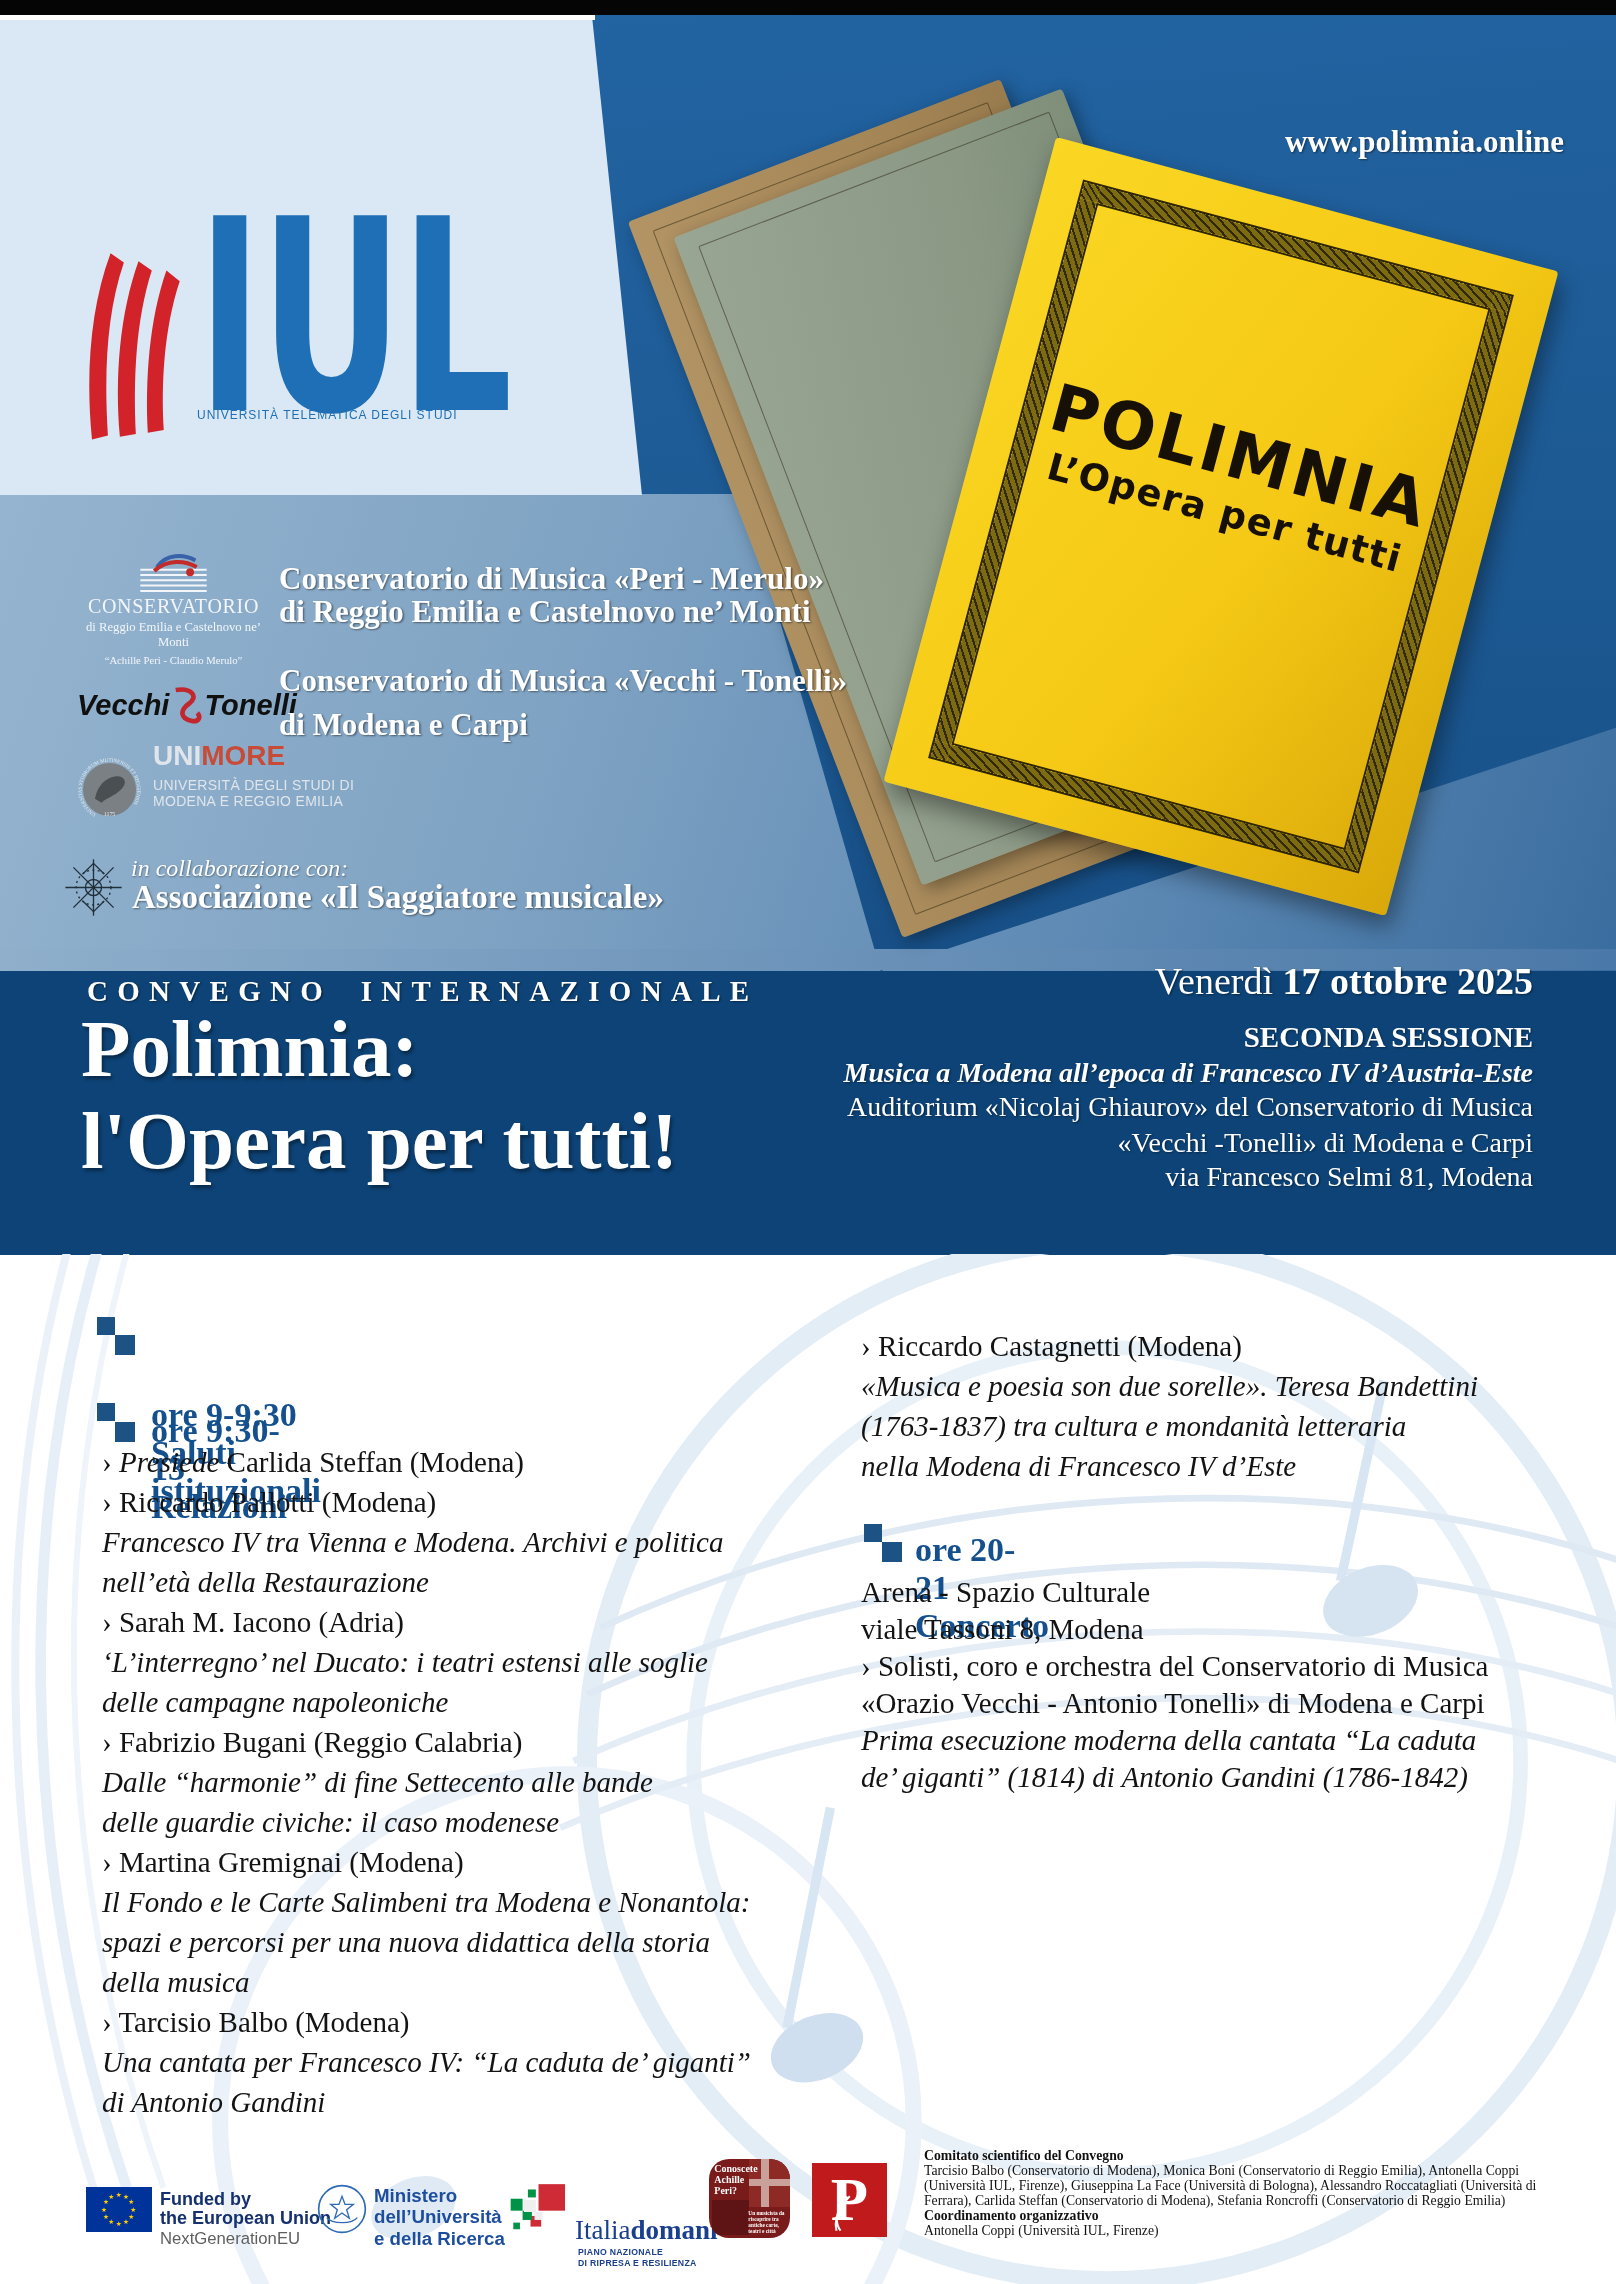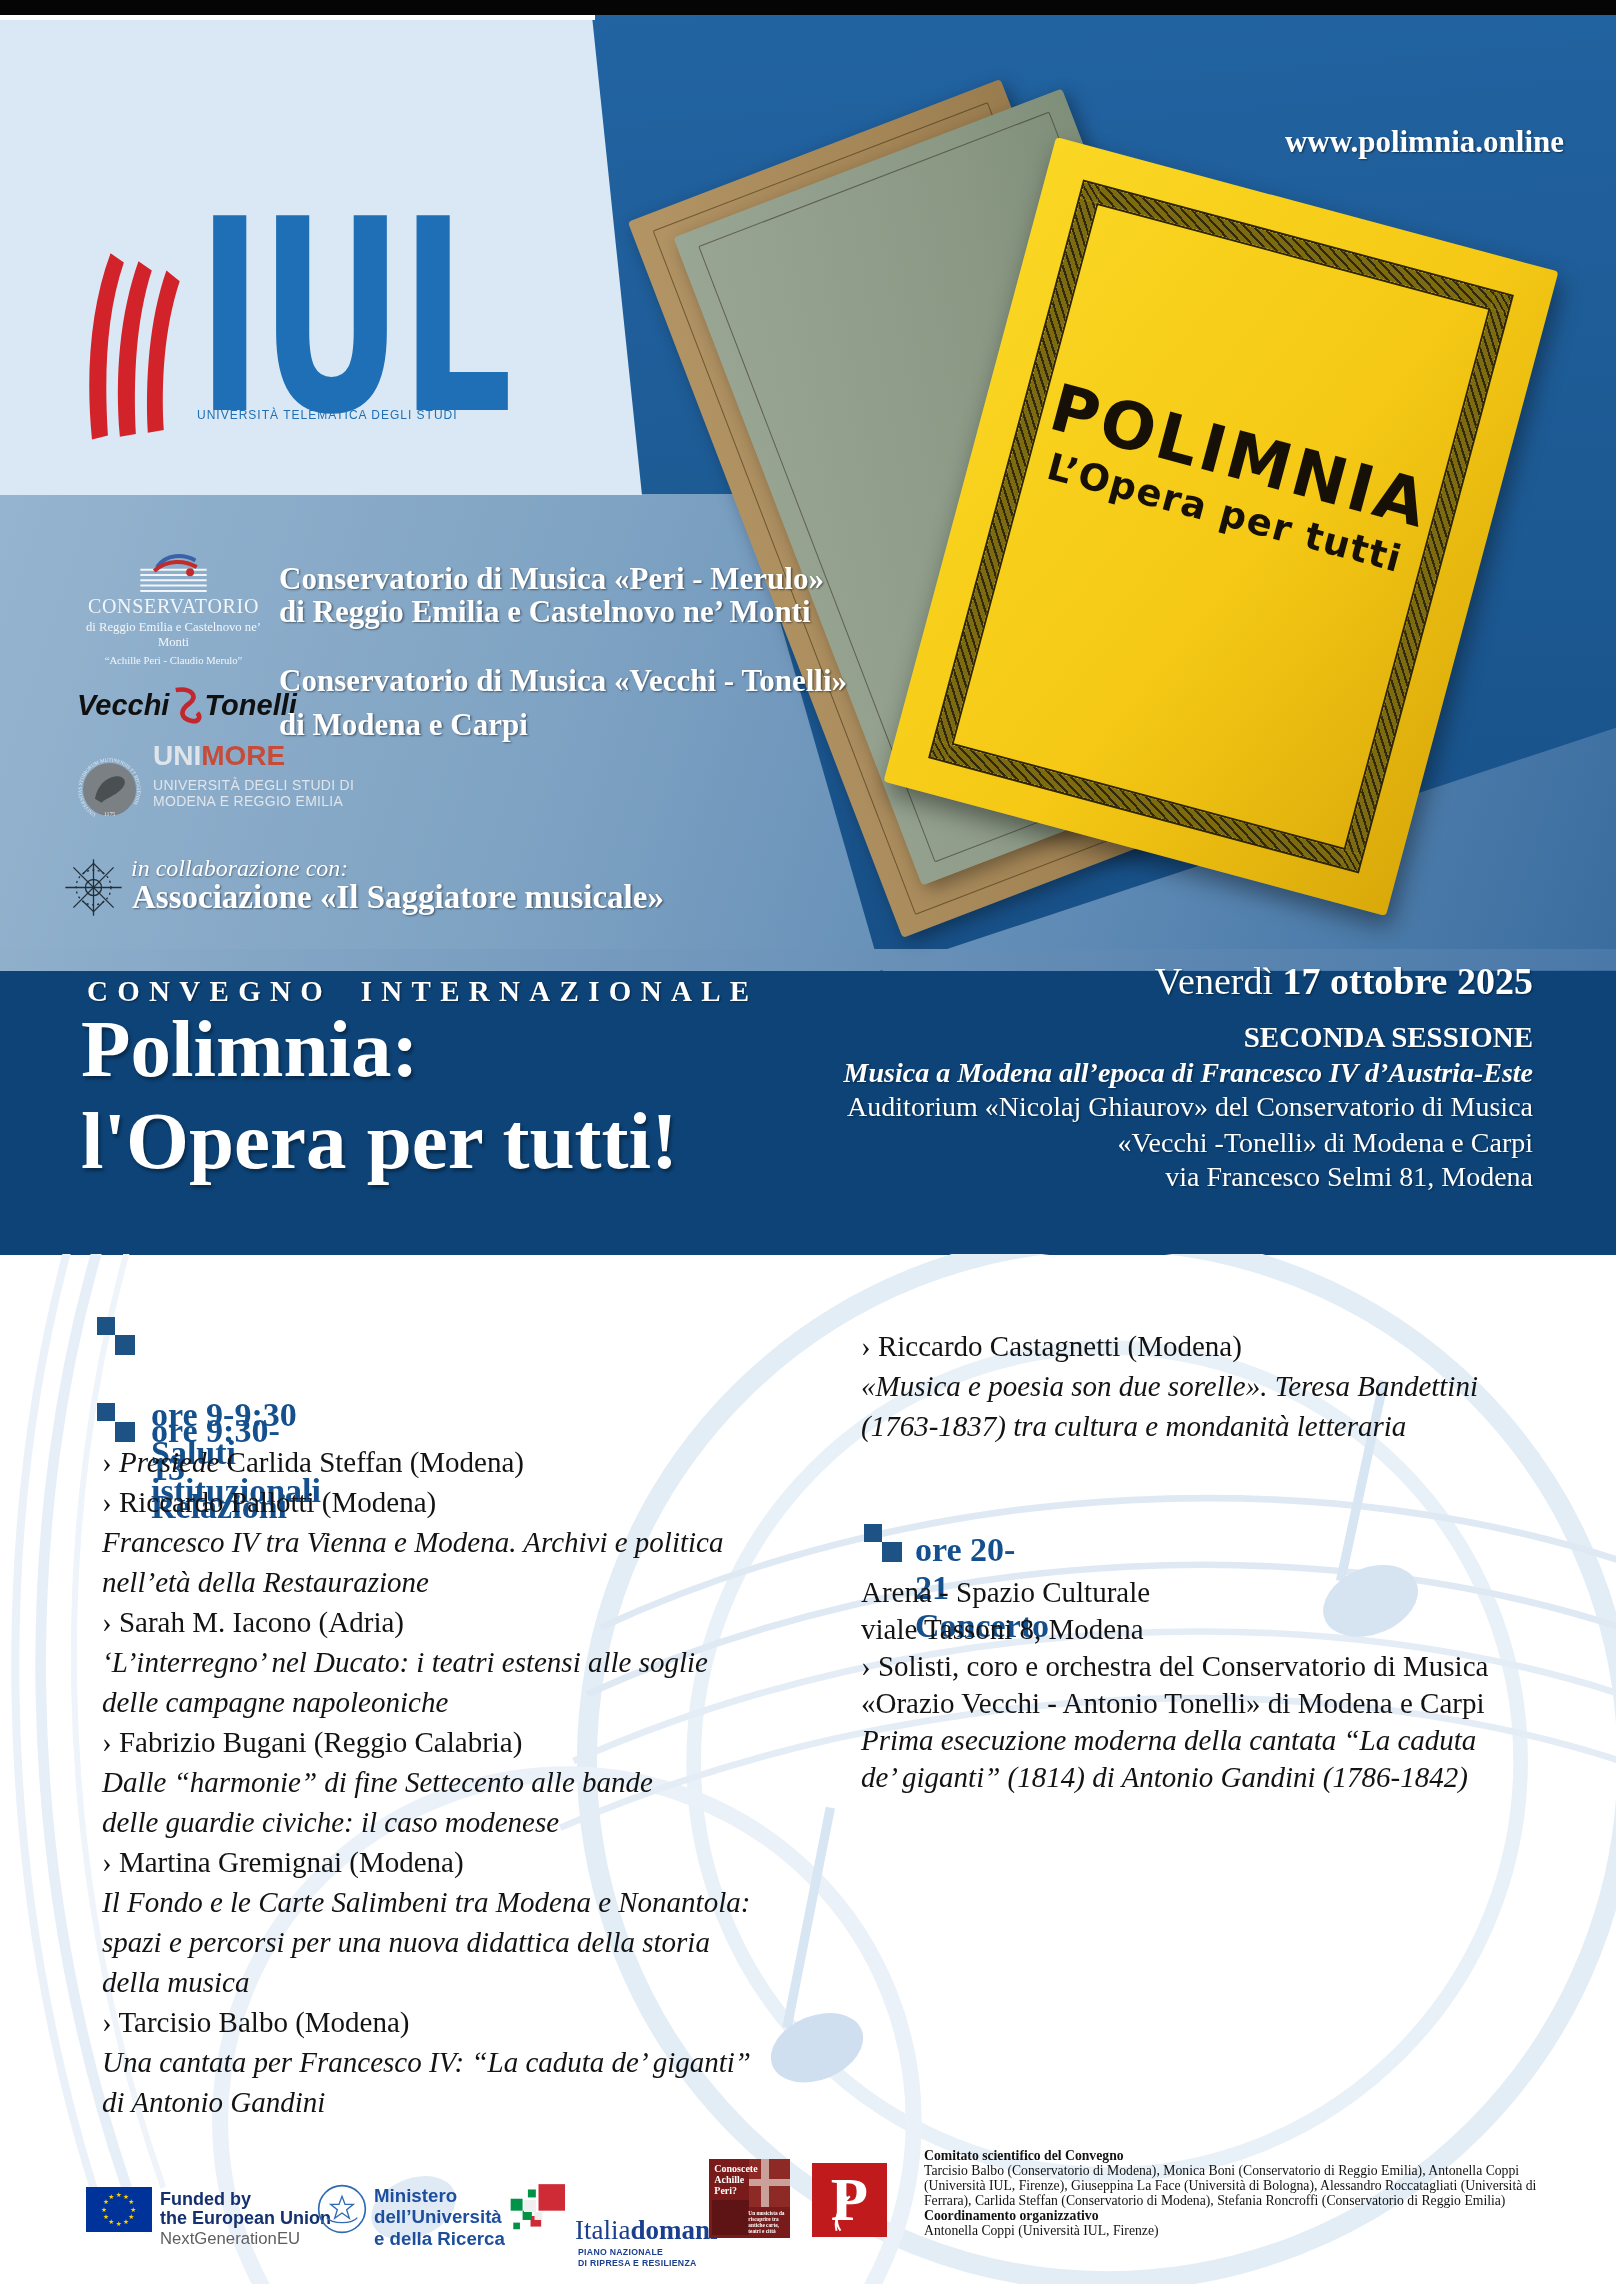--- a/index.html
+++ b/index.html
@@ -92,21 +92,21 @@
   
   .eu-text1{left:160px;top:2190px;font-family:"Liberation Sans",sans-serif;font-weight:bold;
       font-size:18px;color:#15306e;line-height:19.3px;}
   .eu-text3{left:160px;top:2229px;font-family:"Liberation Sans",sans-serif;font-size:16.7px;color:#5f5f5f;}
   .min-text{left:374px;top:2185px;font-family:"Liberation Sans",sans-serif;font-weight:bold;
       font-size:18.7px;color:#1d4e9e;line-height:21.3px;}
   .ita-name{left:575px;top:2215px;font-size:27px;color:#1b3f8f;}
   .ita-sub{left:578px;top:2247px;font-family:"Liberation Sans",sans-serif;font-size:8.7px;
       color:#1b3f8f;font-weight:bold;line-height:10.7px;letter-spacing:0.3px;}
   .credits .tline{white-space:nowrap;font-size:13.7px;line-height:15px;color:#111;}
-  .bookcover{left:709px;top:2159px;width:81px;height:79px;background:#7a1b1b;overflow:hidden;}
+  .bookcover{left:709px;top:2159px;width:81px;height:79px;background:#7a1b1b;overflow:hidden;border-radius:20px;}
   .bc-title{position:absolute;left:5.3px;top:5.3px;color:#fff;font-weight:bold;font-size:10px;line-height:10.7px;}
   .bc-sub{position:absolute;right:2.7px;bottom:4px;width:39px;color:#fff;font-weight:bold;
       font-size:5.3px;line-height:6px;}
   .plogo{left:812px;top:2163px;width:75px;height:74px;background:#c11a1d;
       display:flex;align-items:center;justify-content:center;}
   .plogo span{color:#fff;font-weight:bold;font-size:61px;font-family:"Liberation Serif",serif;}
 </style>
 </head>
 <body>
 
@@ -272,20 +272,21 @@
       <div class="tline"><span class="seg i">della musica</span></div>
       <div class="tline"><span class="seg ">› Tarcisio Balbo (Modena)</span></div>
       <div class="tline"><span class="seg i">Una cantata per Francesco IV: “La caduta de’ giganti”</span></div>
       <div class="tline"><span class="seg i">di Antonio Gandini</span></div>
     </div>
 
   <div class="abs z2 prog-lines1r" style="left:861px;top:1326px;">
       <div class="tline"><span class="seg ">› Riccardo Castagnetti (Modena)</span></div>
       <div class="tline"><span class="seg i">«Musica e poesia son due sorelle». Teresa Bandettini</span></div>
       <div class="tline"><span class="seg i">(1763-1837) tra cultura e mondanità letteraria</span></div>
+      <div class="tline"><span class="seg i">nella Modena di Francesco IV d’Este</span></div>
     </div>
   <div class="abs z2">
     <span class="sq" style="left:864px;top:1524px;width:18px;height:18px;"></span>
     <span class="sq" style="left:882px;top:1542px;width:20px;height:20px;"></span>
     <span class="abs ph-text" style="left:915px;top:1531px;">ore 20-21 Concerto</span>
   </div>
   <div class="abs z2 prog-lines2" style="left:861px;top:1574px;">
       <div class="tline"><span class="seg ">Arena - Spazio Culturale</span></div>
       <div class="tline"><span class="seg ">viale Tassoni 8, Modena</span></div>
       <div class="tline"><span class="seg ">› Solisti, coro e orchestra del Conservatorio di Musica</span></div>

